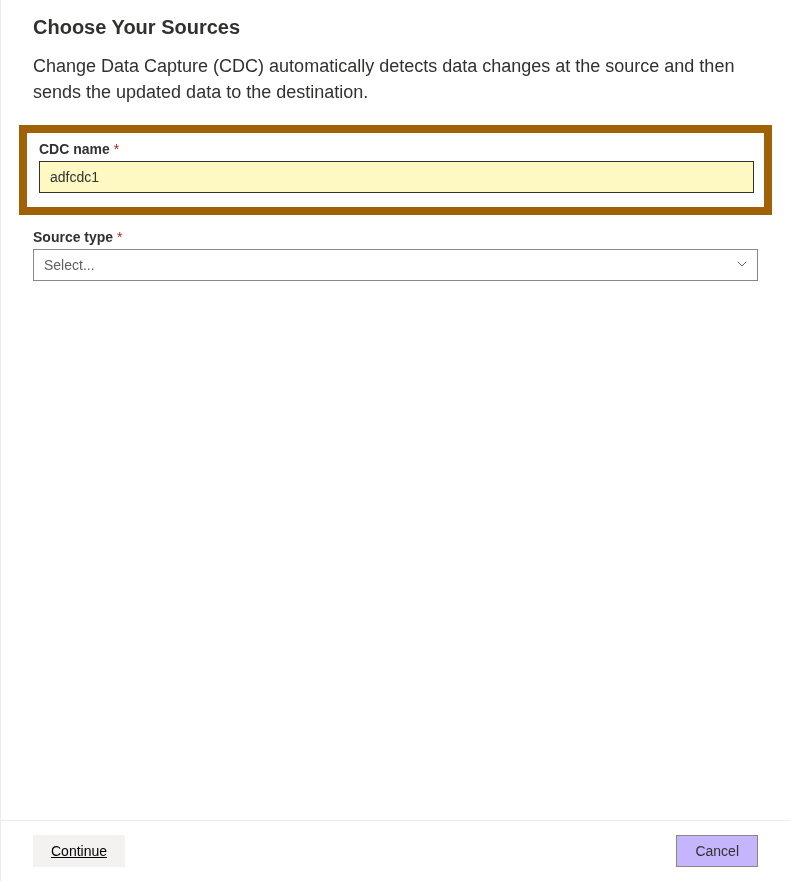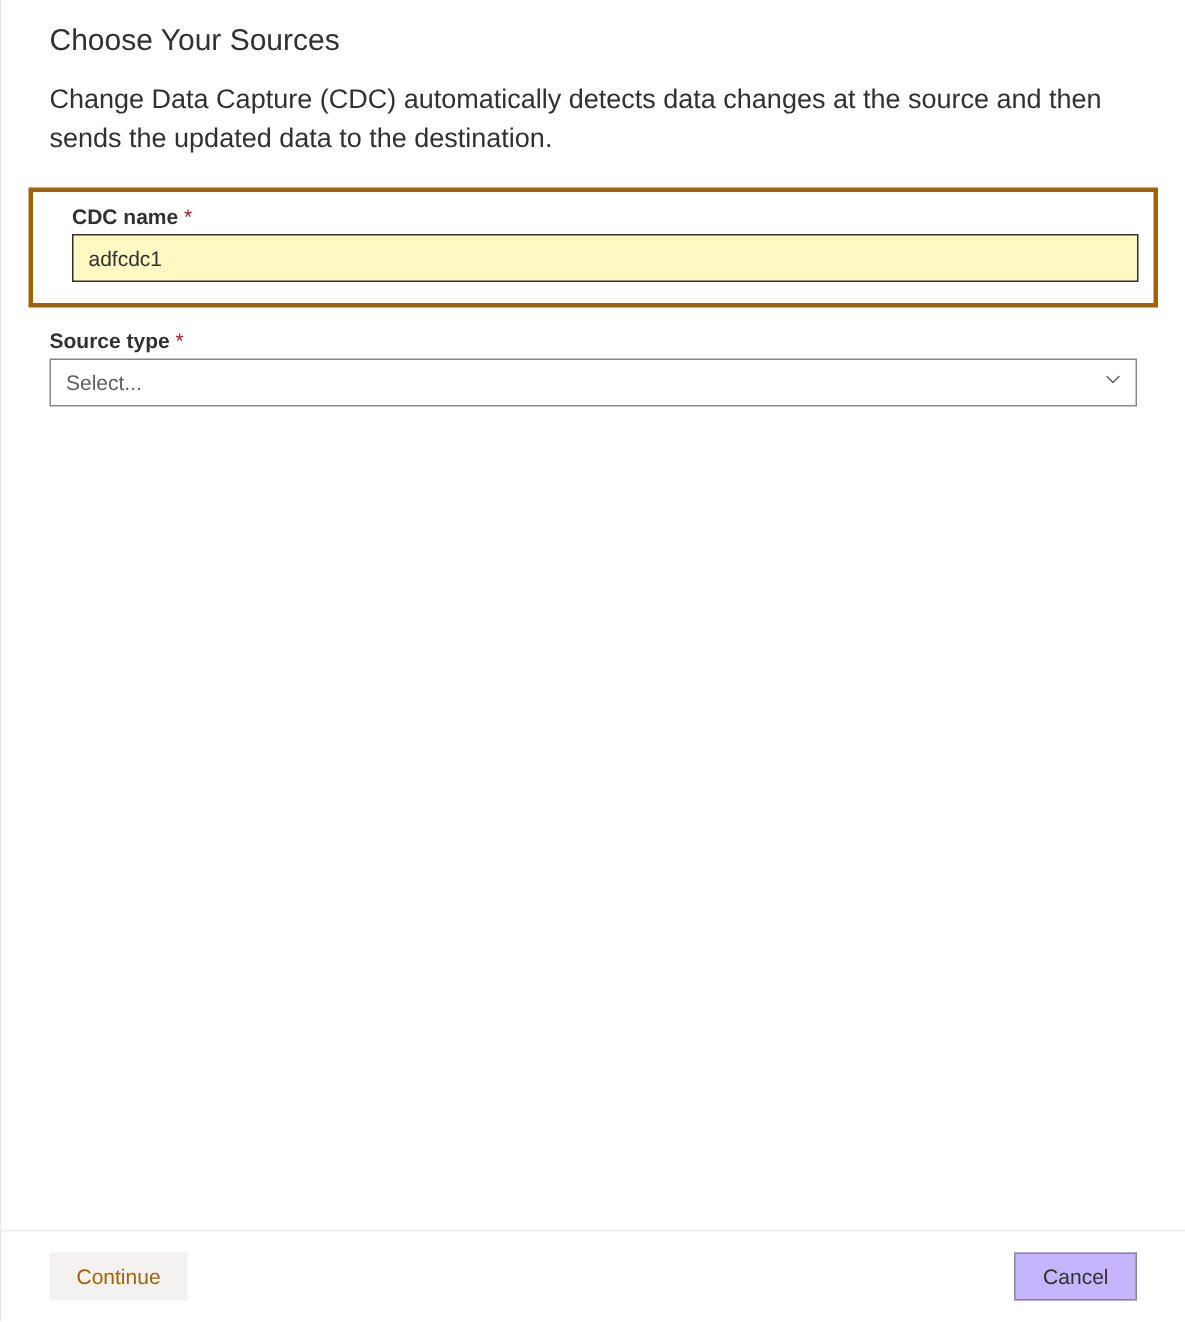--- a/index.html
+++ b/index.html
@@ -17,35 +17,35 @@
       color: #323130;
     }
     .panel {
       flex: 1;
       padding: 16px 32px 0 32px;
       border-left: 1px solid #edebe9;
       overflow: auto;
     }
     .page-title {
       font-size: 20px;
-      font-weight: 400;
+      font-weight: 700;
       margin-bottom: 14px;
     }
     .page-description {
       font-size: 18px;
       line-height: 1.45;
       color: #323130;
       margin-bottom: 20px;
     }
     .field-group {
       margin-bottom: 14px;
     }
     .highlight {
-      border: 3px solid #a16207;
-      padding: 8px 10px 14px 26px;
+      border: 8px solid #a16207;
+      padding: 8px 10px 14px 12px;
       margin-left: -14px;
       margin-right: -14px;
     }
     .field-label {
       font-size: 14px;
       font-weight: 600;
       margin-bottom: 4px;
       display: block;
     }
     .req {
@@ -99,23 +99,24 @@
     .btn {
       min-width: 80px;
       height: 32px;
       padding: 0 18px;
       font-size: 14px;
       font-family: inherit;
       cursor: pointer;
     }
     .btn-primary-disabled {
       background: #f3f2f1;
-      color: #a16207;
+      color: #000000;
       border: none;
       cursor: default;
+      text-decoration: underline;
     }
     .btn-default {
       background: #c4b5fd;
       color: #323130;
       border: 1px solid #8a8886;
     }
   </style>
 </head>
 <body>
 

